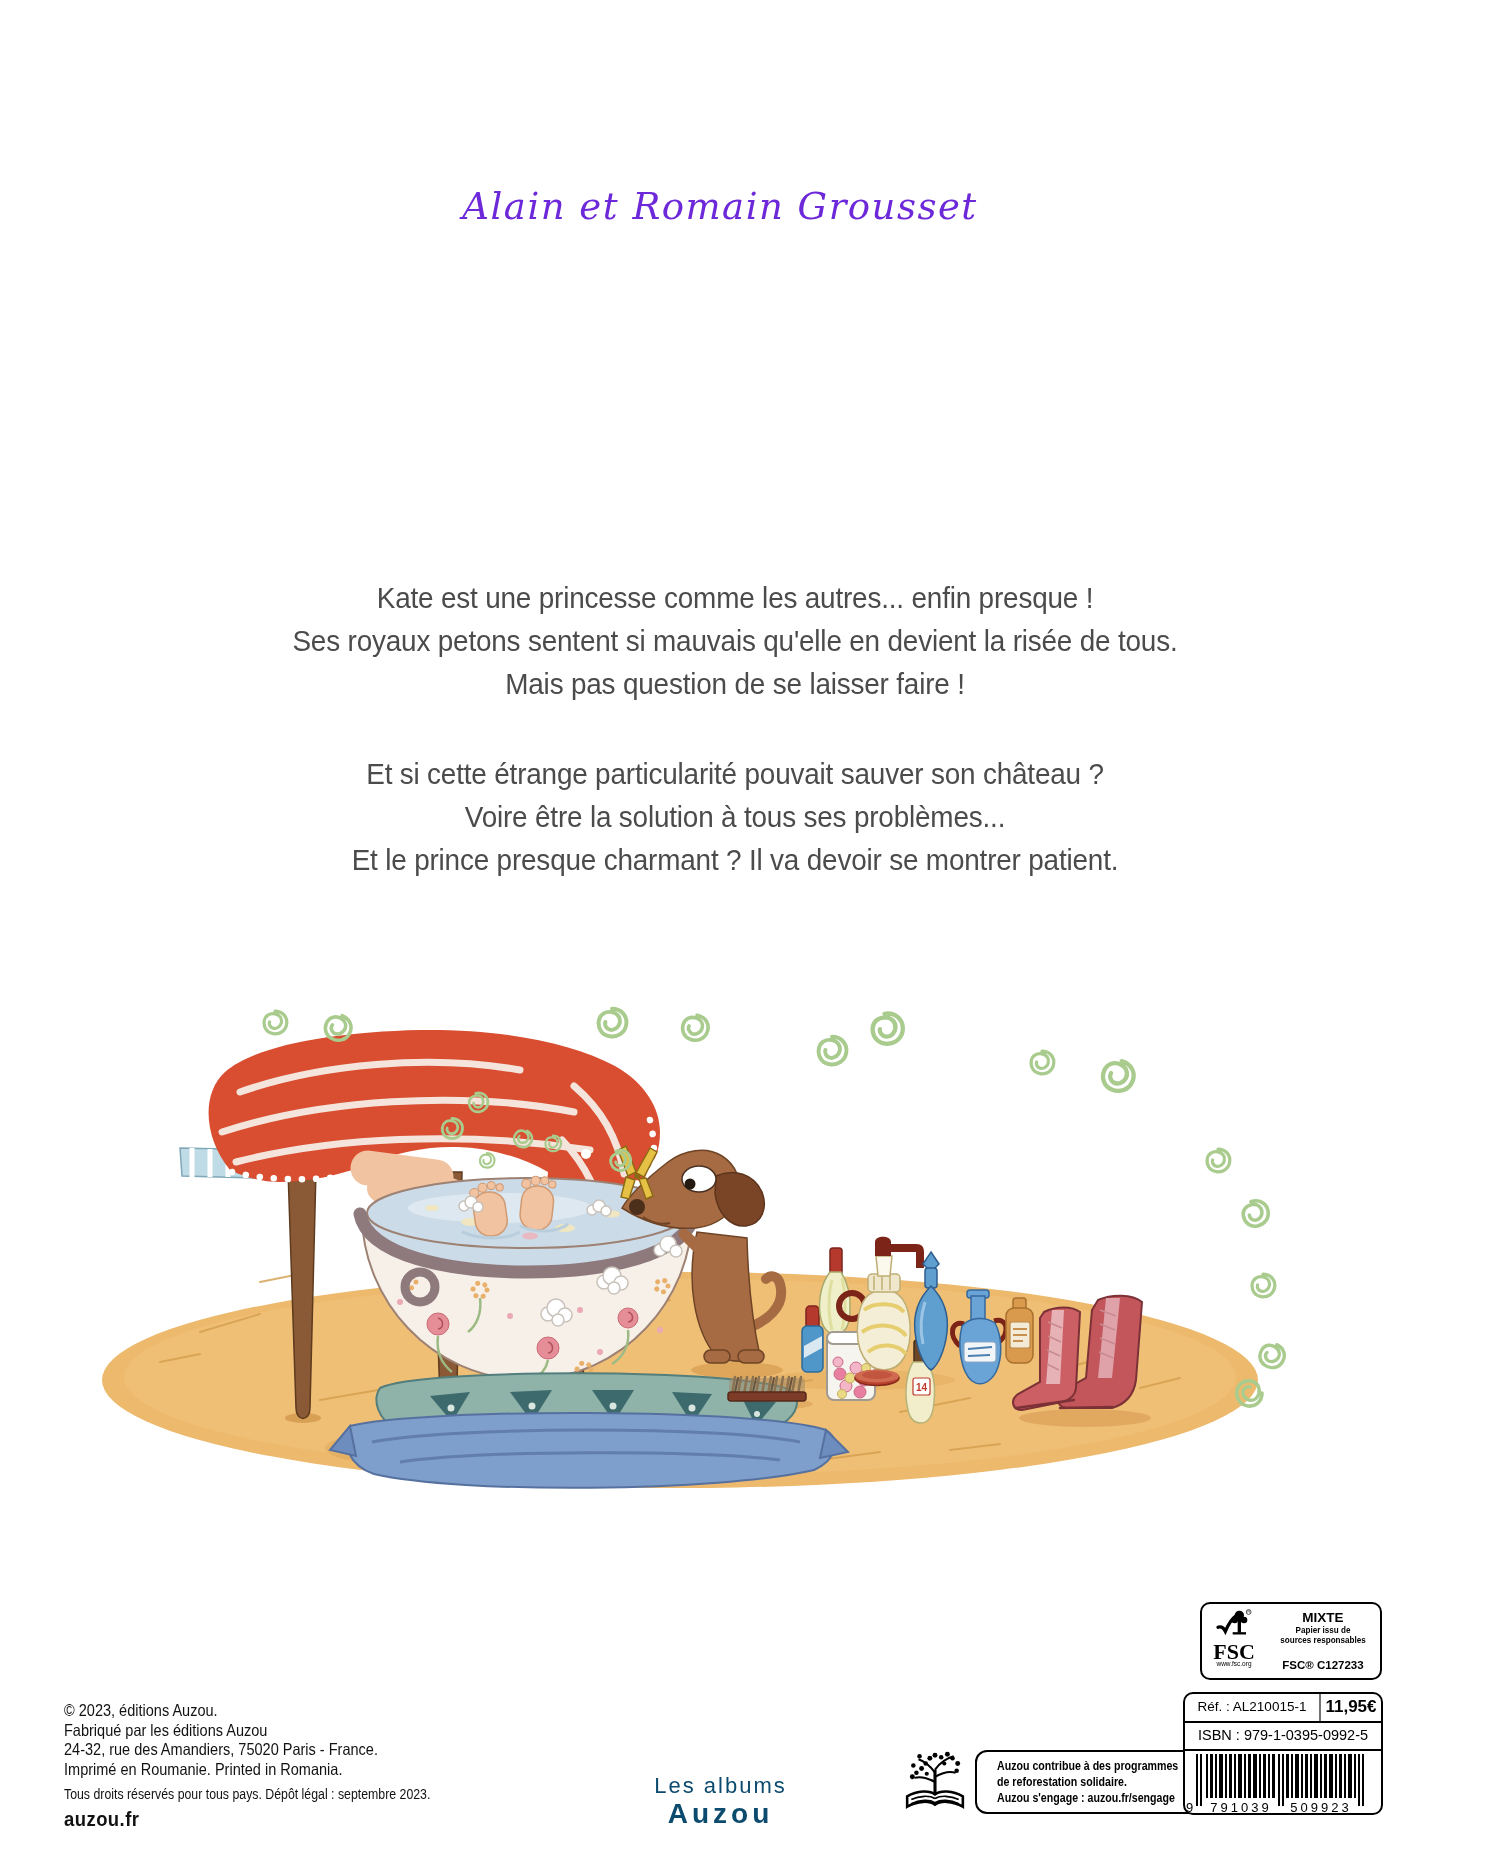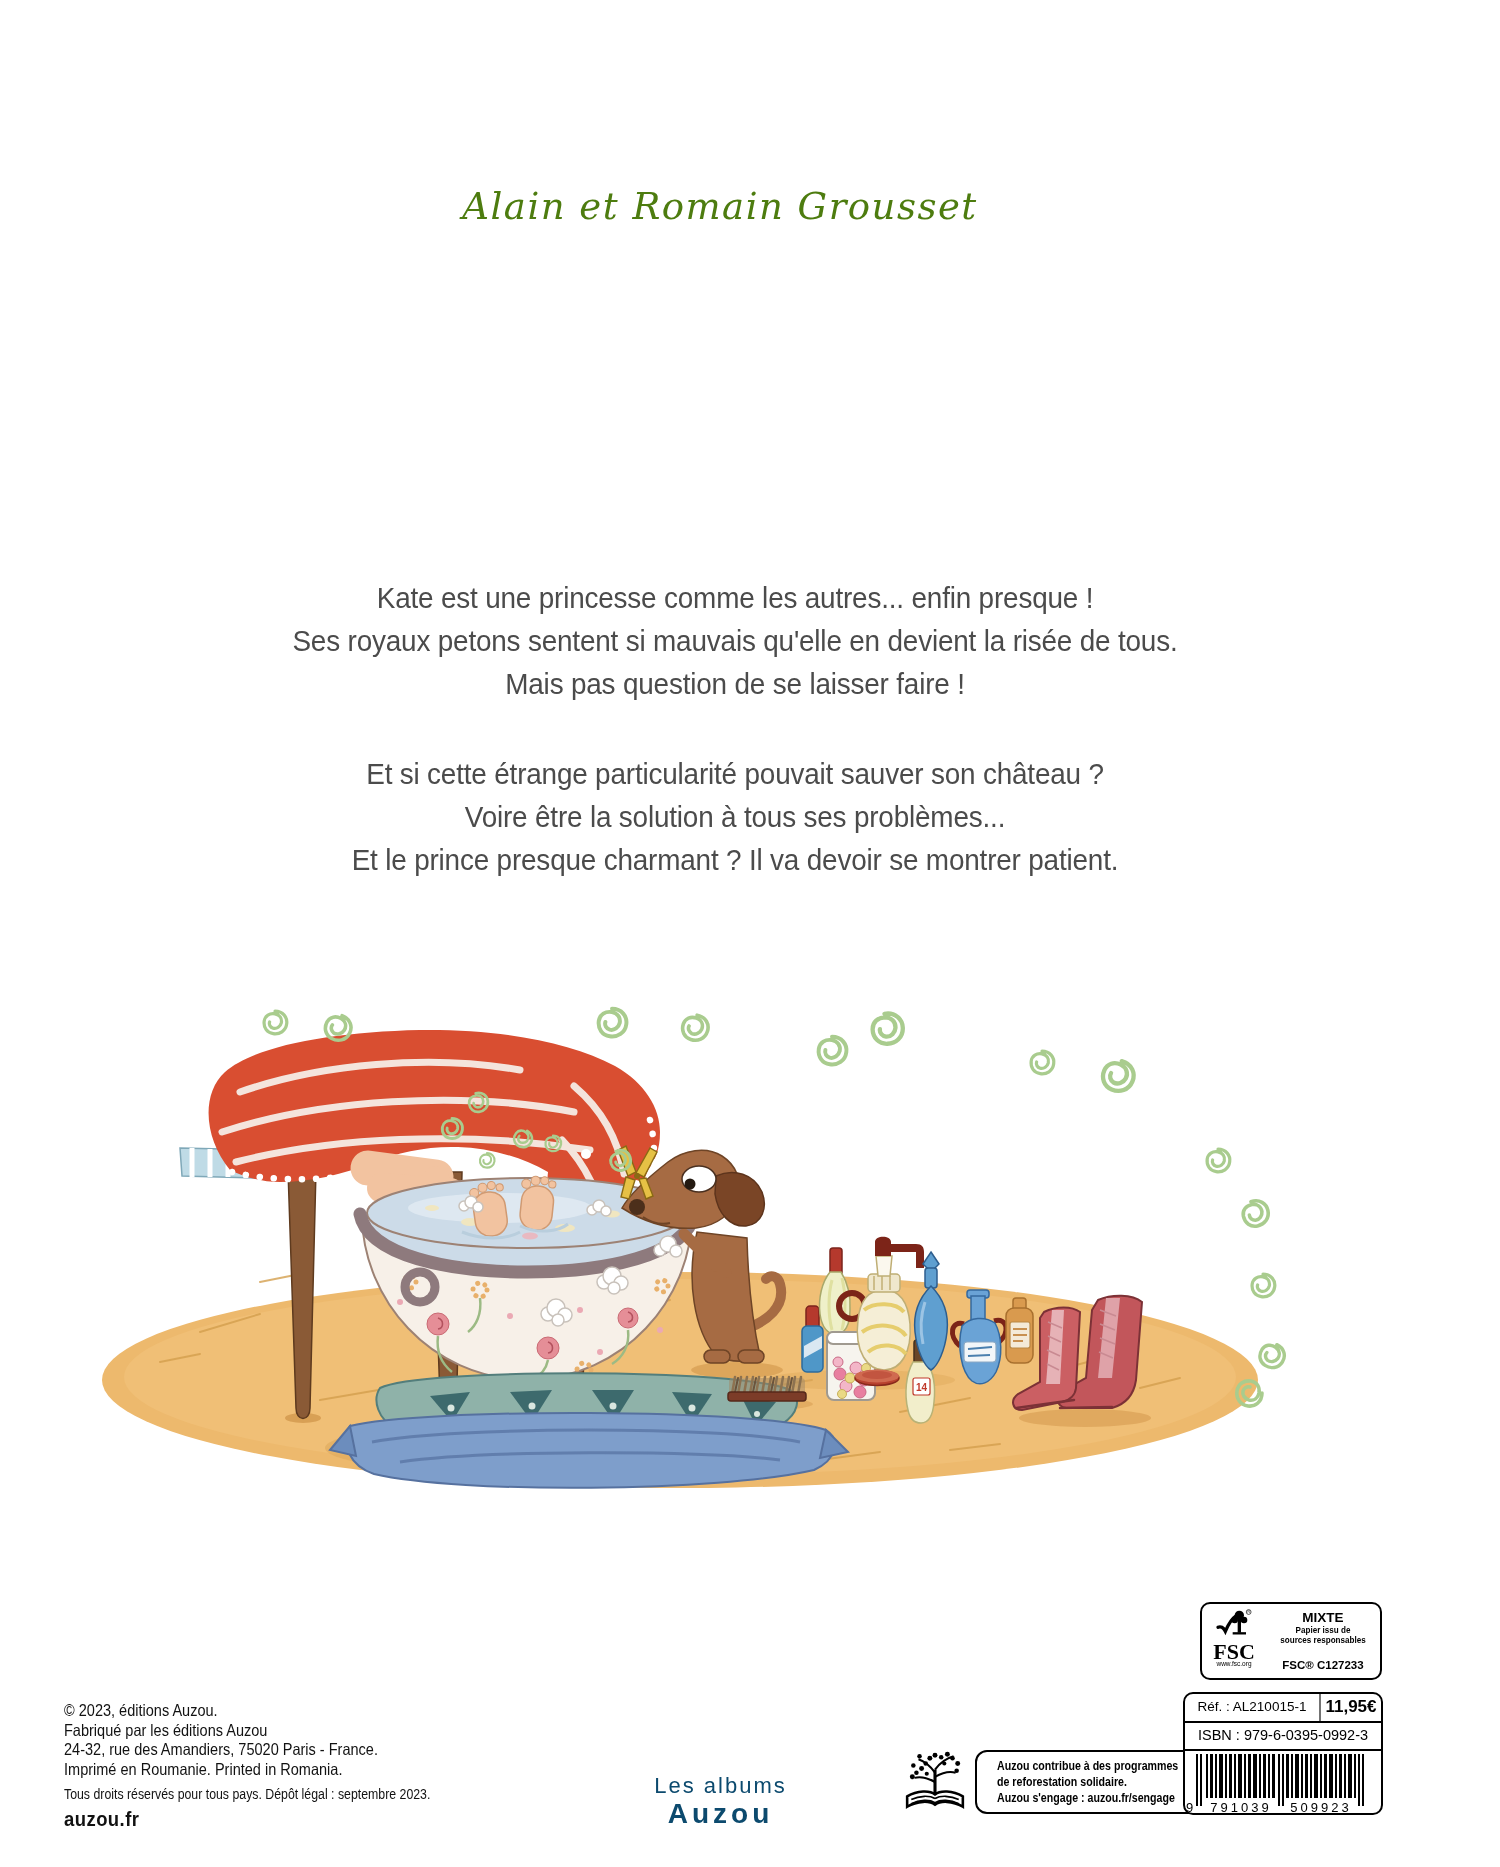--- a/index.html
+++ b/index.html
@@ -2,21 +2,21 @@
 <html><head>
 <meta charset="utf-8">
 <style>
   html,body{margin:0;padding:0;background:#ffffff;}
   .page{position:relative;width:1500px;height:1867px;background:#ffffff;overflow:hidden;
         font-family:"Liberation Sans", sans-serif;color:#4b4b4b;}
 
   
   .authors{position:absolute;top:184px;left:0;width:1440px;text-align:center;
            font-family:"DejaVu Serif", serif;font-style:italic;
-           font-size:37px;line-height:46px;color:#4d7c0f;letter-spacing:1.5px;}
+           font-size:37px;line-height:46px;color:#6d28d9;letter-spacing:1.5px;}
 
   
   .synopsis{position:absolute;left:15px;width:1440px;text-align:center;
             font-size:30px;line-height:43px;color:#4b4b4b;letter-spacing:-0.2px;
             transform:scaleX(.93);transform-origin:50% 0;}
   .synopsis.p1{top:576px;}
   .synopsis.p2{top:752px;}
 
   
   .illustration{position:absolute;top:980px;left:0;width:1500px;height:540px;pointer-events:none;}
@@ -473,21 +473,21 @@
       <div class="sub">sources responsables</div>
       <div class="code">FSC® C127233</div>
     </div>
   </div>
 
   <div class="pricebox">
     <div class="row1">
       <div class="ref">Réf. : AL210015-1</div>
       <div class="pr">11,95€</div>
     </div>
-    <div class="row2">ISBN : 979-6-0395-0992-3</div>
+    <div class="row2">ISBN : 979-1-0395-0992-5</div>
     <div class="bc">
       <svg width="180" height="56" viewBox="0 0 180 56" aria-hidden="true">
         <g fill="#000">
           <rect x="2" y="0" width="2" height="52"></rect>
             <rect x="6" y="0" width="2" height="52"></rect>
           <rect x="12" y="0" width="2" height="44"></rect>
             <rect x="16" y="0" width="3" height="44"></rect>
           <rect x="21" y="0" width="2" height="44"></rect>
             <rect x="25" y="0" width="4" height="44"></rect>
           <rect x="31" y="0" width="2" height="44"></rect>

